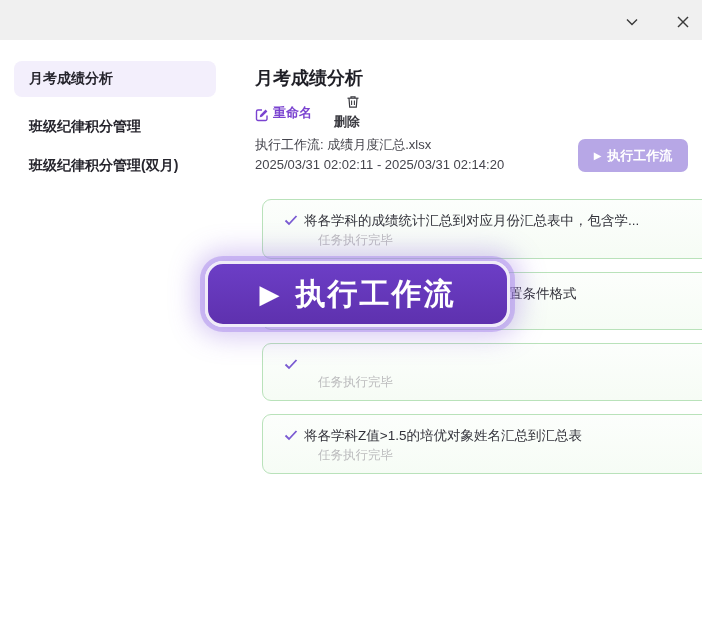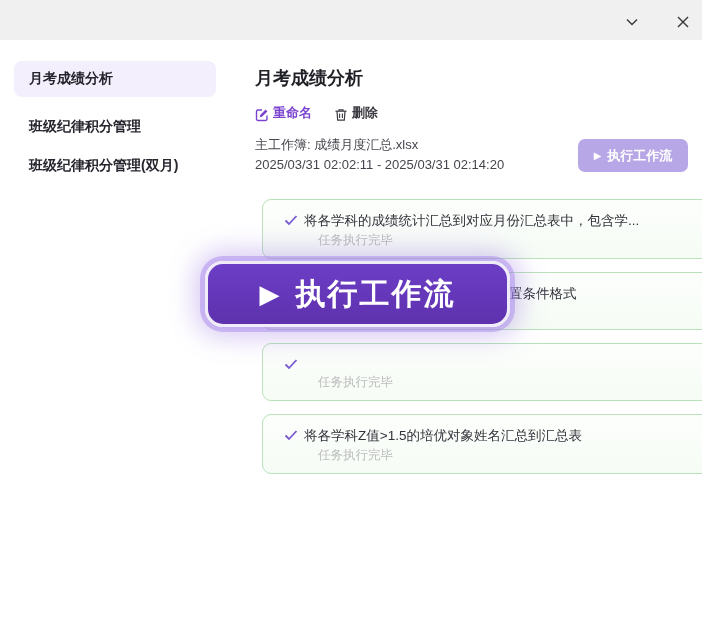--- a/index.html
+++ b/index.html
@@ -37,21 +37,21 @@
   .side-item.selected { background:#f3effc; }
 
   
   .main-title {
     position:absolute; left:255px; top:66px;
     font-size:18px; font-weight:700; color:#1f1f26;
   }
   .actions { position:absolute; left:255px; top:103px; height:20px; display:flex; align-items:center; }
   .action-link { display:flex; align-items:flex-end; gap:4px; font-size:13px; font-weight:600; cursor:pointer; }
   .action-rename { color:#7a43d0; }
-  .action-delete { color:#3a3a40; margin-left:22px; }
+  .action-delete { color:#3a3a40; margin-left:22px;flex-direction:column; }
   .action-link svg { display:block; }
 
   .info-line {
     position:absolute; left:255px;
     font-size:13px; color:#45454d;
   }
   .info-workbook { top:136px; }
   .info-time { top:157px; }
 
   .run-btn-small {
@@ -162,21 +162,21 @@
         <path d="M5 3V1.8h4V3" stroke="#3a3a40" stroke-width="1.2" fill="none"></path>
         <path d="M3 3.2l.7 9h6.6l.7-9" stroke="#3a3a40" stroke-width="1.2" fill="none"></path>
         <line x1="5.6" y1="5.5" x2="5.6" y2="10" stroke="#3a3a40" stroke-width="1.1"></line>
         <line x1="8.4" y1="5.5" x2="8.4" y2="10" stroke="#3a3a40" stroke-width="1.1"></line>
       </svg>
     </span>
     <span>删除</span>
   </div>
 </div>
 
-<div class="info-line info-workbook">主工作簿: 成绩月度汇总.xlsx</div>
+<div class="info-line info-workbook">执行工作流: 成绩月度汇总.xlsx</div>
 <div class="info-line info-time">2025/03/31 02:02:11 - 2025/03/31 02:14:20</div>
 
 <div class="run-btn-small">
   <span class="play">▶</span>
   <span>执行工作流</span>
 </div>
 
 <div class="task-list">
 
   <div class="task-card">

